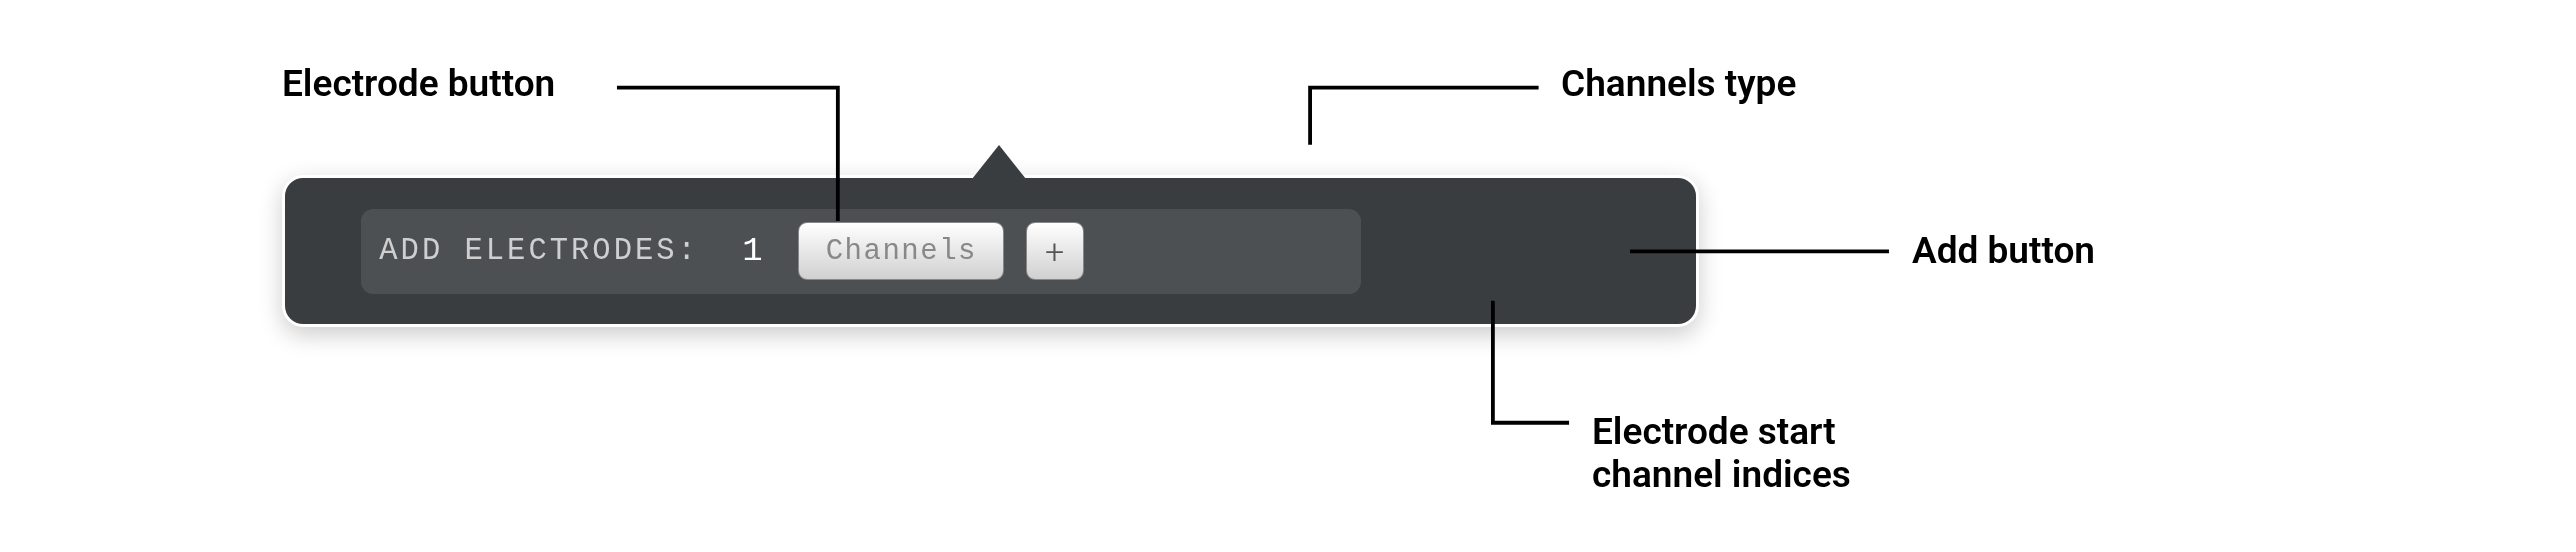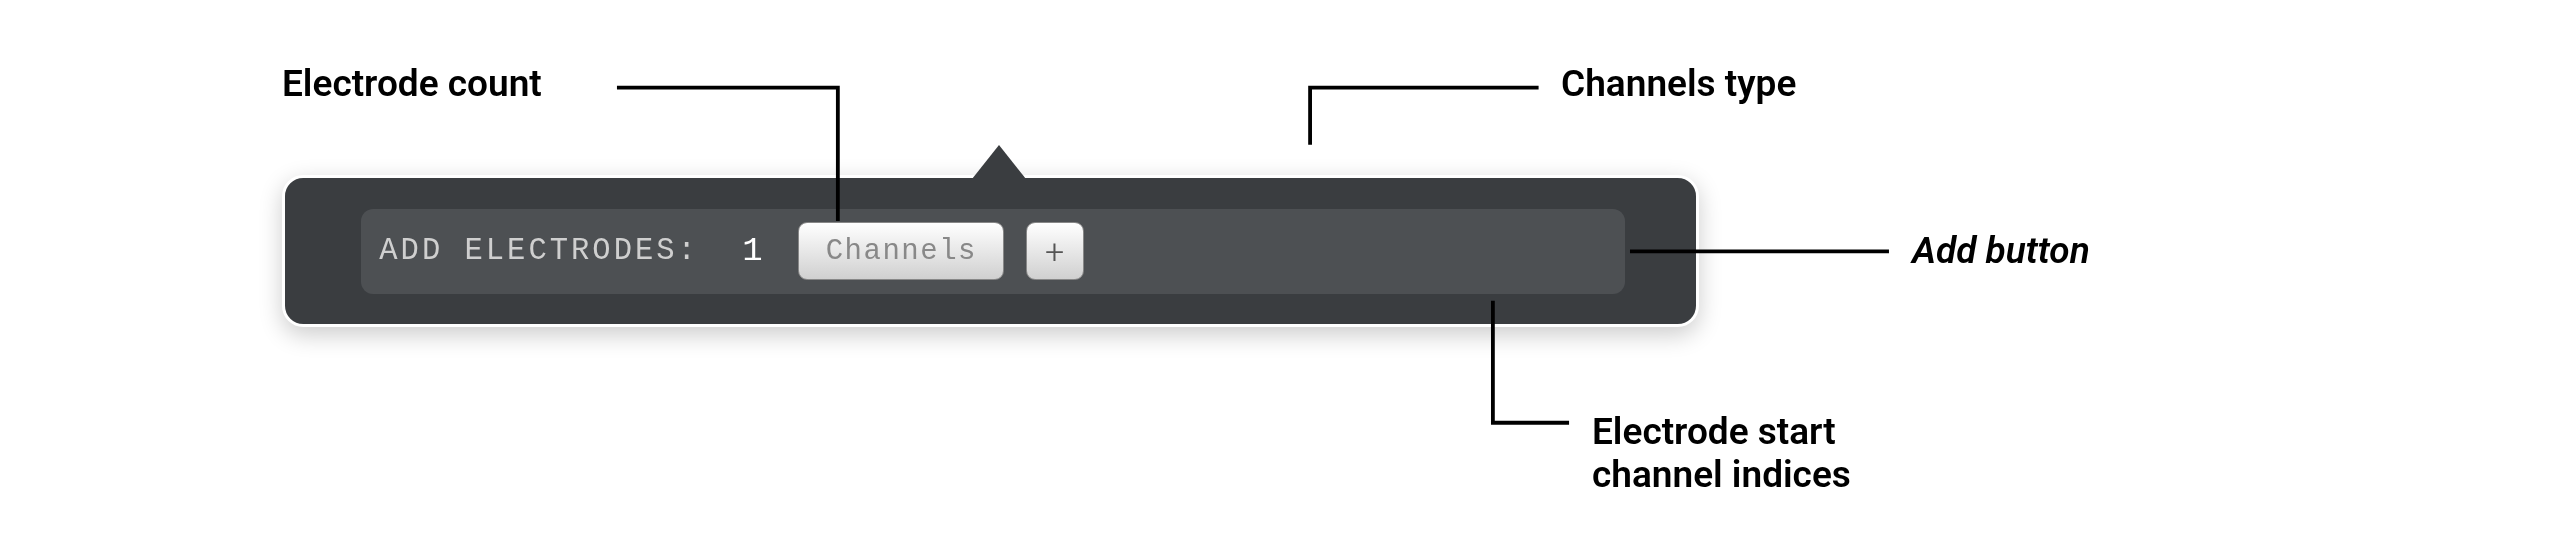--- a/index.html
+++ b/index.html
@@ -33,21 +33,21 @@
       height: 0;
       border-left: 27.4px solid transparent;
       border-right: 27.4px solid transparent;
       border-bottom: 34px solid #3a3d40;
       z-index: 10;
     }
     .inner-panel {
       position: absolute;
       left: 76px;
       top: 30.5px;
-      width: 1264px;
+      width: 1000px;
       height: 85px;
       background: #4d5053;
       border-radius: 12.2px;
       display: flex;
       align-items: center;
       padding: 0 18.3px;
     }
     .label-text {
       color: #cfcfcf;
       font-family: "Menlo", "Consolas", "Courier New", monospace;
@@ -170,18 +170,18 @@
 
   <path d="M 810 115 L 1100 115 L 1100 290"></path>
 
   <path d="M 2020 115 L 1720 115 L 1720 190"></path>
 
   <path d="M 2140 330 L 2480 330"></path>
 
   <path d="M 1960 395 L 1960 555 L 2060 555"></path>
 </svg>
 
-<div class="callout-label" style="left:282px; top:62px;">Electrode count</div>
+<div class="callout-label" style="left:282px; top:62px;">Electrode button</div>
 <div class="callout-label" style="left:1561px; top:62px;">Channels type</div>
-<div class="callout-label" style="left:1912px; top:229px;font-style:italic;">Add button</div>
+<div class="callout-label" style="left:1912px; top:229px;">Add button</div>
 <div class="callout-label" style="left:1592px; top:400px;margin-top:10px;">Electrode start
 channel indices</div>
 
 
 </body></html>

